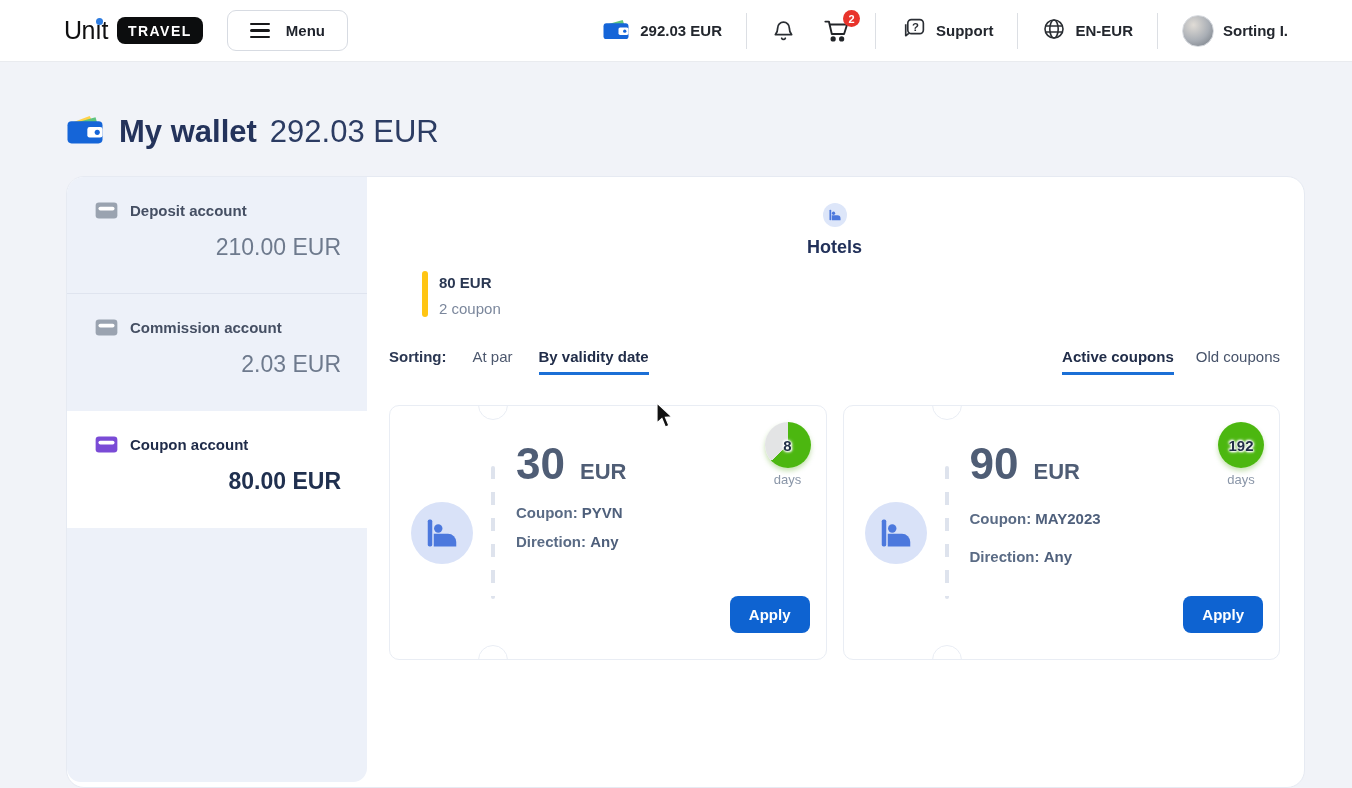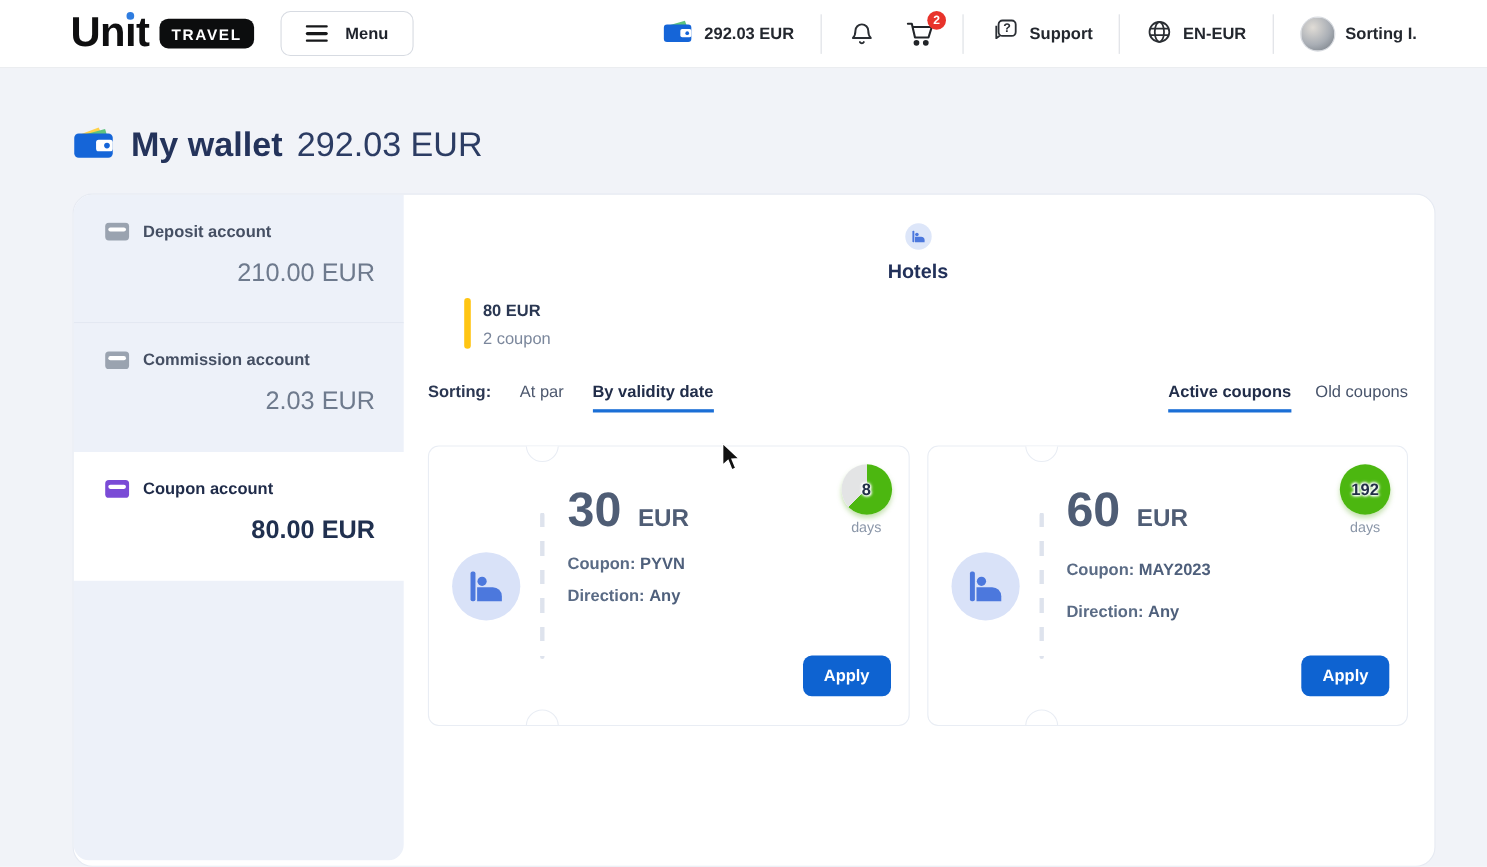--- a/index.html
+++ b/index.html
@@ -3,21 +3,21 @@
 <meta charset="utf-8">
 <style>
   * { box-sizing: border-box; margin: 0; padding: 0; }
   html,body { width:1352px; height:788px; overflow:hidden; }
   body { background:#f1f3f8; font-family:"Liberation Sans", sans-serif; position:relative; }
 
   
   .app-header { height:62px; background:#fff; border-bottom:1px solid #e9ebef;
     display:flex; align-items:center; padding:0 64px; }
   .logo { display:flex; align-items:center; gap:9px; }
-  .logo-text { font-size:38px; font-weight:700; color:#0f0f10; letter-spacing:-0.5px; }
+  .logo-text { font-size:25px; font-weight:400; color:#0f0f10; letter-spacing:-0.5px; }
   .iwrap { position:relative; display:inline-block; }
   .iwrap::after { content:""; position:absolute; top:2px; left:1px; width:7px; height:7px;
     border-radius:50%; background:#2e7ce0; }
   .badge-travel { background:#0c0d0e; color:#fff; font-weight:700; font-size:14px;
     letter-spacing:1.5px; padding:6px 11px 5px; border-radius:8px; }
   .menu-btn { margin-left:24px; display:flex; align-items:center; gap:16px;
     border:1px solid #d7dbe2; border-radius:9px; background:#fff; padding:11px 22px;
     font-size:15px; font-weight:600; color:#1e222b; font-family:inherit; cursor:pointer;justify-content:center; }
   .burger { display:flex; flex-direction:column; gap:4px; }
   .burger i { display:block; width:20px; height:2.5px; background:#17181a; border-radius:2px; }
@@ -311,21 +311,21 @@
         <span class="perf"></span>
         <span class="bed-circle">
           <svg width="36" height="36" viewBox="0 0 24 24" fill="#4c78dd">
             <rect x="2.5" y="3" width="3" height="18" rx="1.2"></rect>
             <circle cx="9.5" cy="9" r="2.8"></circle>
             <path d="M6.5 12.5 H16 a5.5 5.5 0 0 1 5.5 5.5 V21 H6.5 Z"></path>
           </svg>
         </span>
         <div class="card-body">
           <div class="value-row">
-            <span class="cval">60</span>
+            <span class="cval">90</span>
             <span class="ccur">EUR</span>
           </div>
           <div class="details">
             <div class="dline"><span>Coupon:</span> <b>MAY2023</b></div>
             <div class="dline"><span>Direction:</span> <b>Any</b></div>
           </div>
         </div>
         <div class="cbadge">
           <div class="pie" style="background: conic-gradient(rgb(76, 183, 16) 0deg, rgb(76, 183, 16) 100%, rgb(227, 228, 229) 100%, rgb(227, 228, 229) 100%);">
             <span>192</span>

